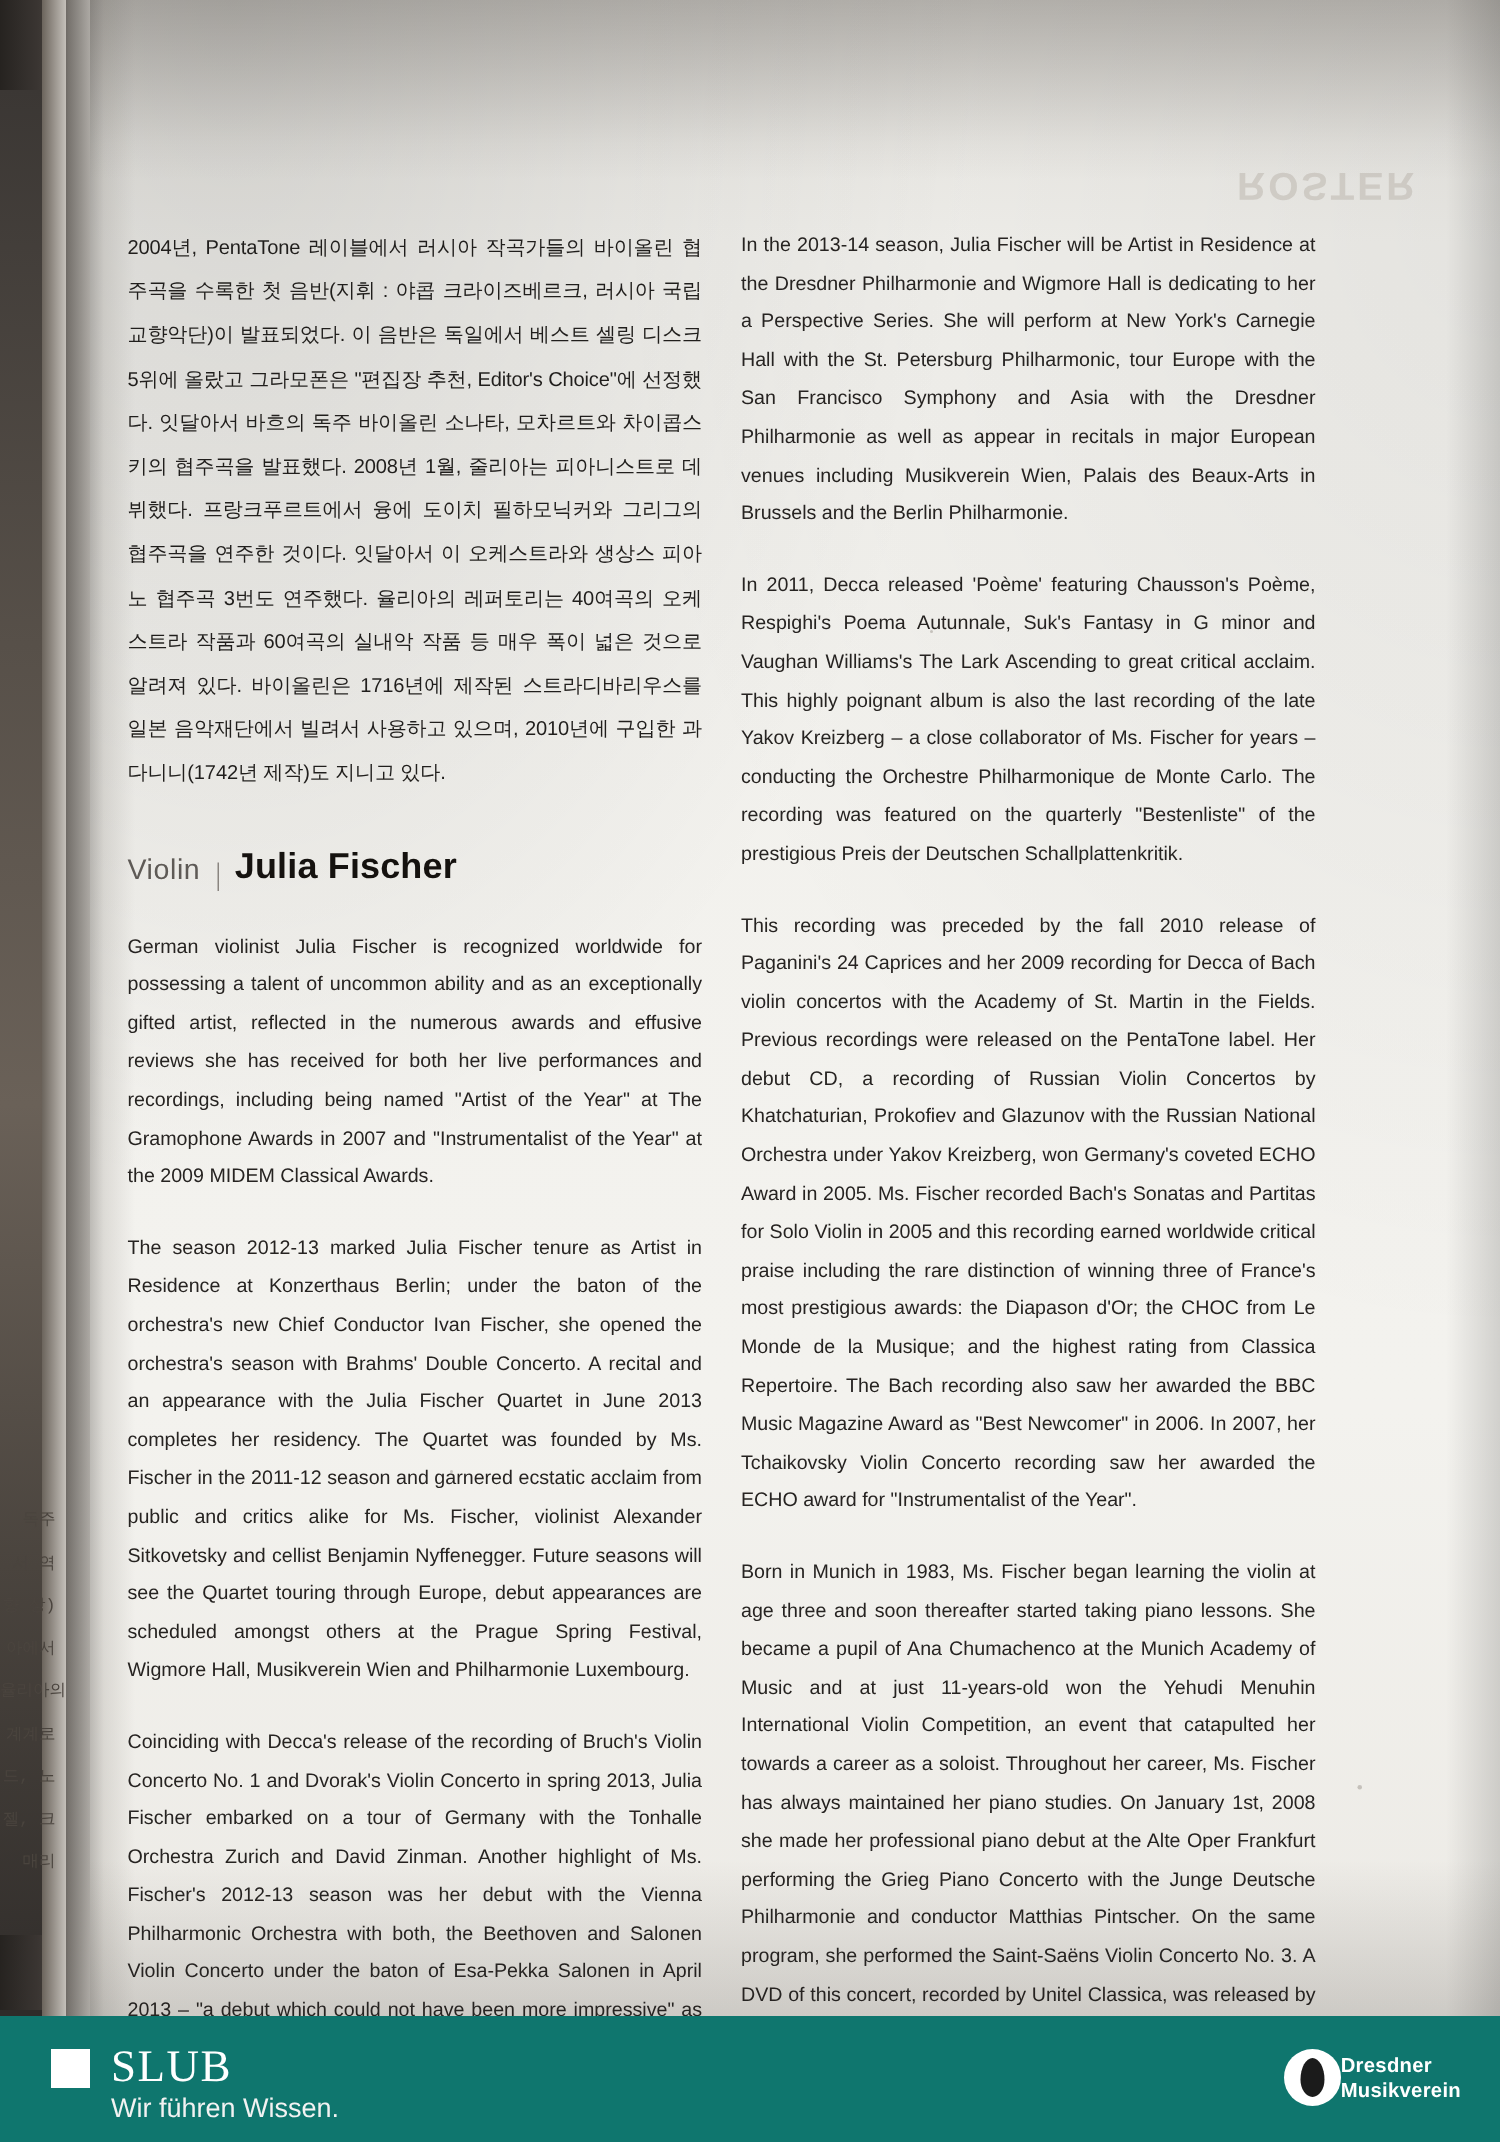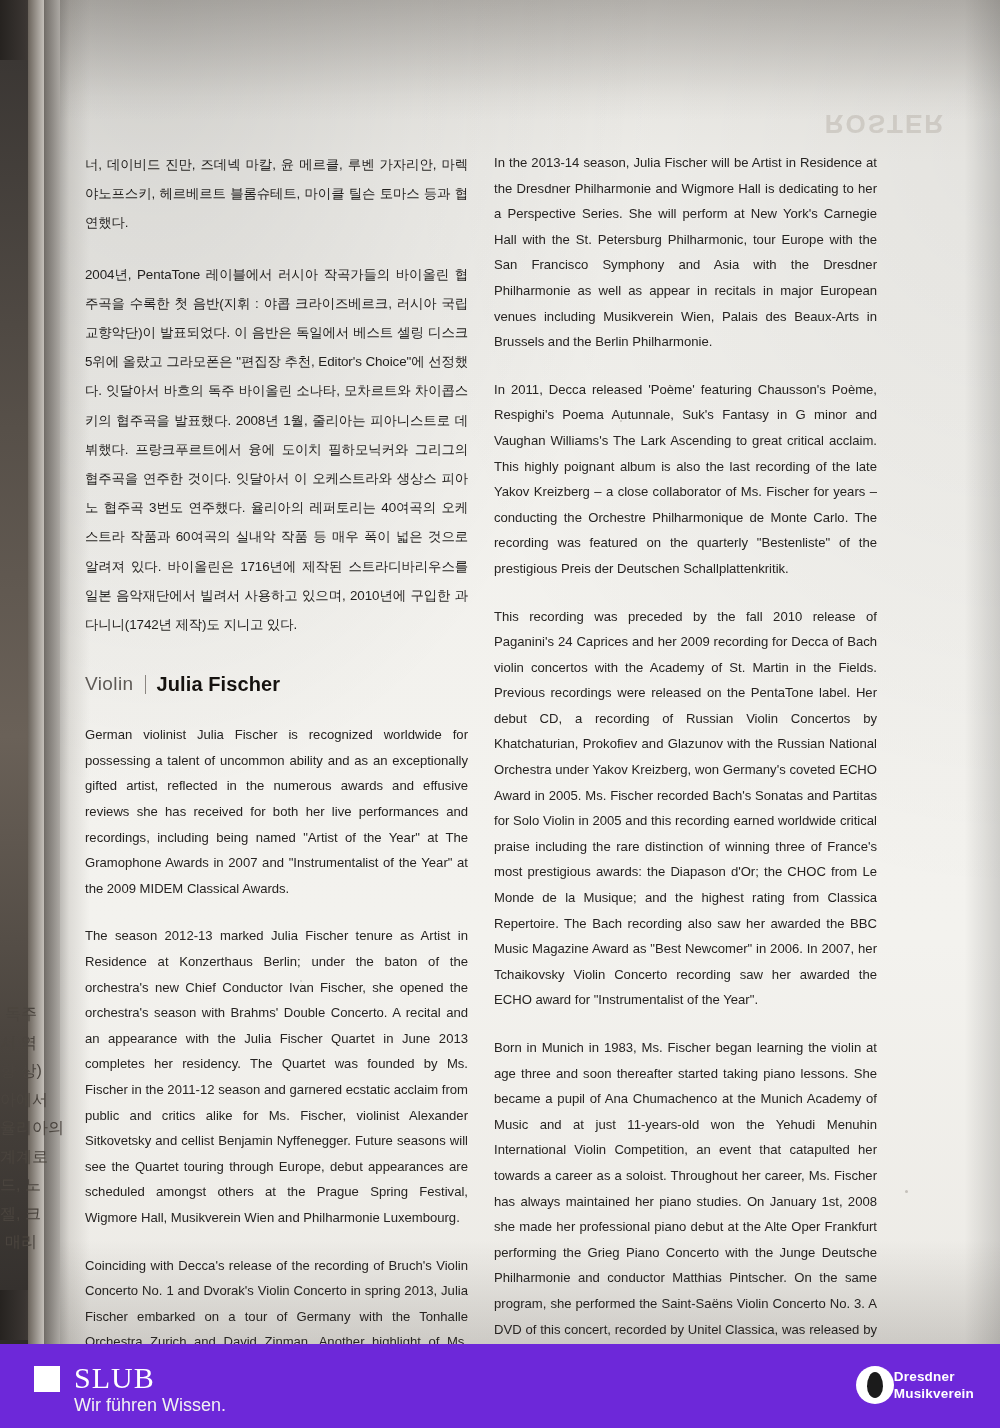--- a/index.html
+++ b/index.html
@@ -69,24 +69,25 @@
     width: 46px; height: 1345px;
     background: linear-gradient(90deg, rgba(40,36,32,0.55) 0%, rgba(120,114,106,0.18) 55%, rgba(255,255,255,0) 100%);
   }
 
   
   .left-sliver {
     position: absolute;
     left: 0; top: 1000px;
     width: 40px;
     color: #4a443e;
-    font-size: 16px;
+    font-size: 11px;
     line-height: 28.5px;
     text-align: right;
     letter-spacing: 0px;
+    font-family: Liberation Mono, monospace;
   }
   .left-sliver div { white-space: nowrap; padding-right: 3px; }
 
   
   .ghost-header {
     position: absolute;
     right: 55px; top: 108px;
     font-size: 26px;
     letter-spacing: 2px;
     font-weight: bold;
@@ -116,49 +117,49 @@
     line-height: 29.2px;
     letter-spacing: -0.1px;
     color: #201e1c;
   }
   p.para.last { margin-bottom: 0; }
 
   
   .role-heading {
     margin: 34px 0 26px 0;
     display: flex;
-    align-items: flex-start;
+    align-items: flex-end;
     gap: 11px;
   }
   .role-heading .role {
     font-size: 19px;
     color: #5e5a56;
     letter-spacing: 0.4px;
   }
   .role-heading .bar {
     display: inline-block;
     width: 1px;
     height: 19px;
     background: #8a8580;
     position: relative;
     top: 2px;
   }
   .role-heading .name {
-    font-size: 20px;
+    font-size: 24px;
     font-weight: bold;
     color: #15120f;
     letter-spacing: 0.1px;
   }
 
   
   .footer {
     position: absolute;
     left: 0; bottom: 0;
     width: 1000px; height: 84px;
-    background: #6d28d9;
+    background: #0f766e;
     color: #ffffff;
   }
   .footer-left {
     position: absolute;
     left: 34px; top: 18px;
     display: flex;
     align-items: flex-start;
     gap: 14px;
   }
   .slub-mark {
@@ -240,21 +241,20 @@
     <div>향 상)</div>
     <div>아에서</div>
     <div>율리아의</div>
     <div>계계로</div>
     <div>드, 노</div>
     <div>젤, 크</div>
     <div>매리</div>
   </div>
 
   <div class="col col-left">
-    <p class="para ko">너, 데이비드 진만, 즈데넥 마칼, 윤 메르클, 루벤 가자리안, 마렉 야노프스키, 헤르베르트 블롬슈테트, 마이클 틸슨 토마스 등과 협연했다.</p>
     <p class="para ko">2004년, PentaTone 레이블에서 러시아 작곡가들의 바이올린 협주곡을 수록한 첫 음반(지휘 : 야콥 크라이즈베르크, 러시아 국립 교향악단)이 발표되었다. 이 음반은 독일에서 베스트 셀링 디스크 5위에 올랐고 그라모폰은 "편집장 추천, Editor's Choice"에 선정했다. 잇달아서 바흐의 독주 바이올린 소나타, 모차르트와 차이콥스키의 협주곡을 발표했다. 2008년 1월, 줄리아는 피아니스트로 데뷔했다. 프랑크푸르트에서 융에 도이치 필하모닉커와 그리그의 협주곡을 연주한 것이다. 잇달아서 이 오케스트라와 생상스 피아노 협주곡 3번도 연주했다. 율리아의 레퍼토리는 40여곡의 오케스트라 작품과 60여곡의 실내악 작품 등 매우 폭이 넓은 것으로 알려져 있다. 바이올린은 1716년에 제작된 스트라디바리우스를 일본 음악재단에서 빌려서 사용하고 있으며, 2010년에 구입한 과다니니(1742년 제작)도 지니고 있다.</p>
 
     <div class="role-heading">
       <span class="role">Violin</span>
       <span class="bar"></span>
       <span class="name">Julia Fischer</span>
     </div>
 
     <p class="para">German violinist Julia Fischer is recognized worldwide for possessing a talent of uncommon ability and as an exceptionally gifted artist, reflected in the numerous awards and effusive reviews she has received for both her live performances and recordings, including being named "Artist of the Year" at The Gramophone Awards in 2007 and "Instrumentalist of the Year" at the 2009 MIDEM Classical Awards.</p>
     <p class="para">The season 2012-13 marked Julia Fischer tenure as Artist in Residence at Konzerthaus Berlin; under the baton of the orchestra's new Chief Conductor Ivan Fischer, she opened the orchestra's season with Brahms' Double Concerto. A recital and an appearance with the Julia Fischer Quartet in June 2013 completes her residency. The Quartet was founded by Ms. Fischer in the 2011-12 season and garnered ecstatic acclaim from public and critics alike for Ms. Fischer, violinist Alexander Sitkovetsky and cellist Benjamin Nyffenegger. Future seasons will see the Quartet touring through Europe, debut appearances are scheduled amongst others at the Prague Spring Festival, Wigmore Hall, Musikverein Wien and Philharmonie Luxembourg.</p>

